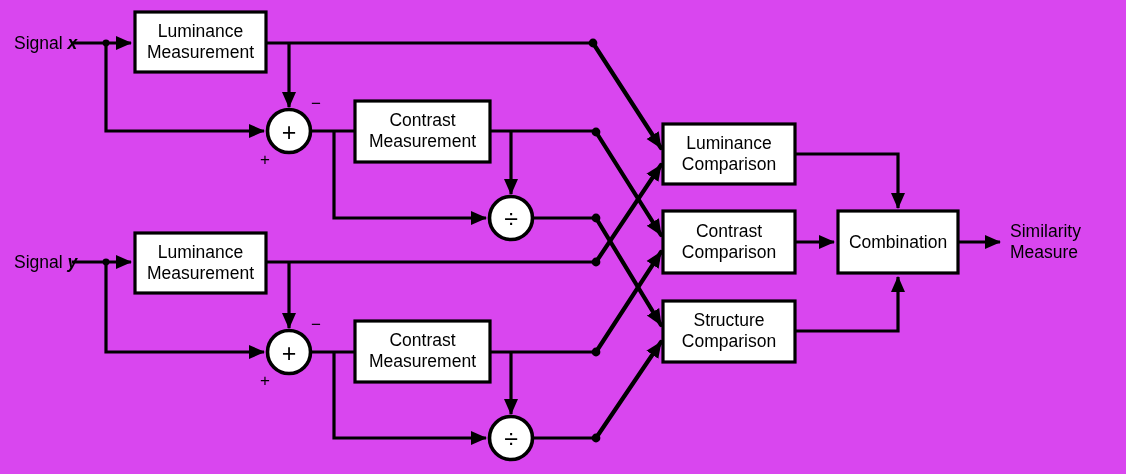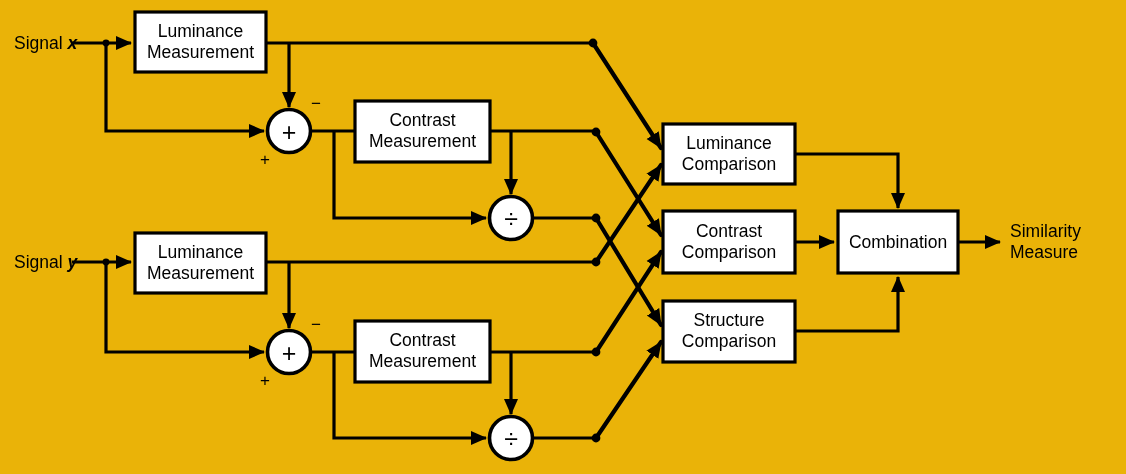--- a/index.html
+++ b/index.html
@@ -7,21 +7,21 @@
     padding: 0;
     background: #ffffff;
   }
   body {
     font-family: "Liberation Sans", sans-serif;
   }
   #diagram-root {
     position: relative;
     width: 1126px;
     height: 474px;
-    background: #eab308;
+    background: #d946ef;
     overflow: hidden;
   }
   #ssim-svg {
     position: absolute;
     top: 0;
     left: 0;
     width: 1126px;
     height: 474px;
   }
   .blk {

